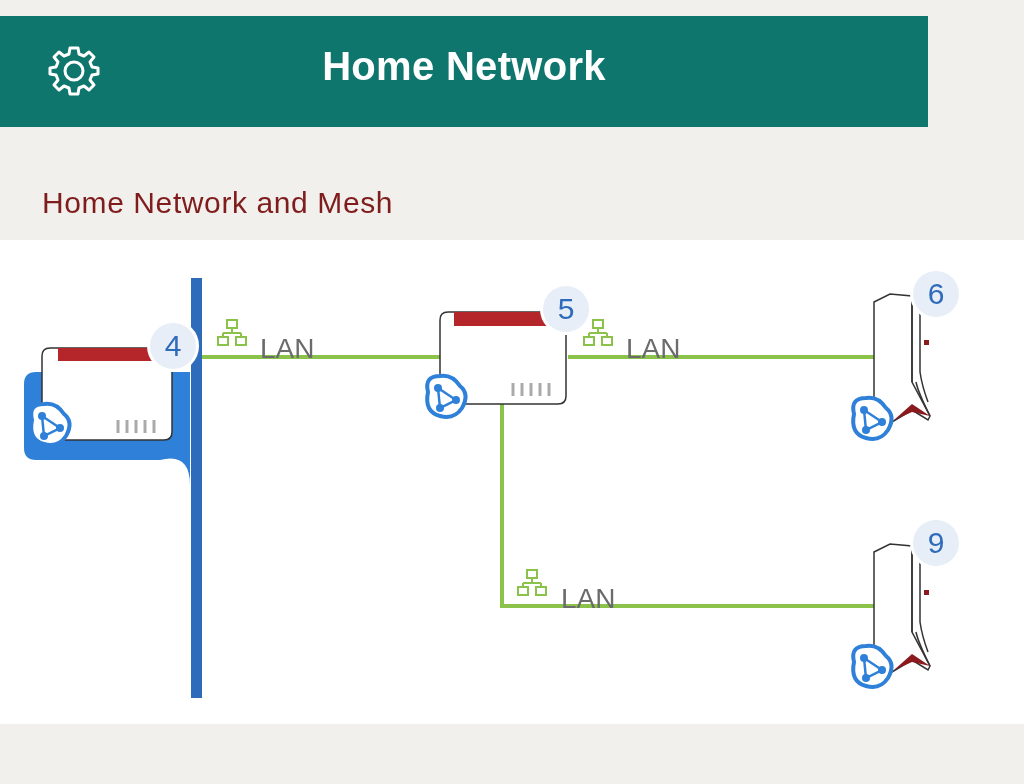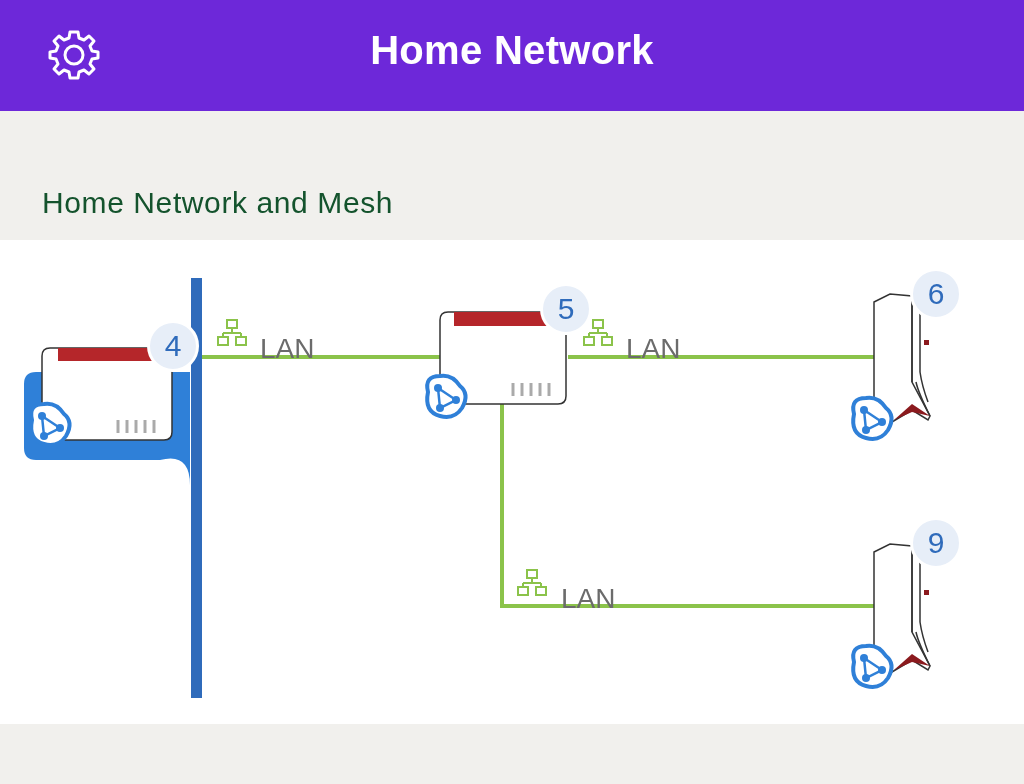--- a/index.html
+++ b/index.html
@@ -1,20 +1,20 @@
 <!DOCTYPE html>
 <html><head>
 <meta charset="utf-8">
 <style>
   html,body{margin:0;padding:0;}
   body{width:1024px;height:784px;overflow:hidden;background:#f1f0ed;font-family:"Liberation Sans",sans-serif;position:relative;}
-  .header{position:absolute;left:0;top:0;width:1024px;height:111px;background:#6d28d9;}
+  .header{position:absolute;left:0;top:16px;width:928px;height:111px;background:#0f766e;}
   .header .title{position:absolute;left:0;right:0;top:28px;text-align:center;color:#fff;font-size:40px;font-weight:bold;letter-spacing:0.3px;}
   .gear{position:absolute;left:46px;top:26px;width:56px;height:56px;cursor:pointer;}
-  .section-title{position:absolute;left:42px;top:186px;font-size:30px;color:#14532d;letter-spacing:0.6px;}
+  .section-title{position:absolute;left:42px;top:186px;font-size:30px;color:#7f1d1d;letter-spacing:0.6px;}
   .panel{position:absolute;left:0;top:240px;width:1024px;height:484px;background:#fff;}
   .diagram{position:absolute;left:0;top:0;width:1024px;height:484px;}
   .lan-label{position:absolute;font-size:28px;color:#6b6b6b;margin-top:19px;}
   .badge{position:absolute;width:46px;height:46px;border-radius:50%;background:#e7eef8;border:3px solid #fff;color:#2f6bbb;font-size:30px;text-align:center;line-height:46px;}
 </style>
 </head>
 <body>
 
 <div class="header">
   <svg class="gear" viewBox="0 0 56 56">

